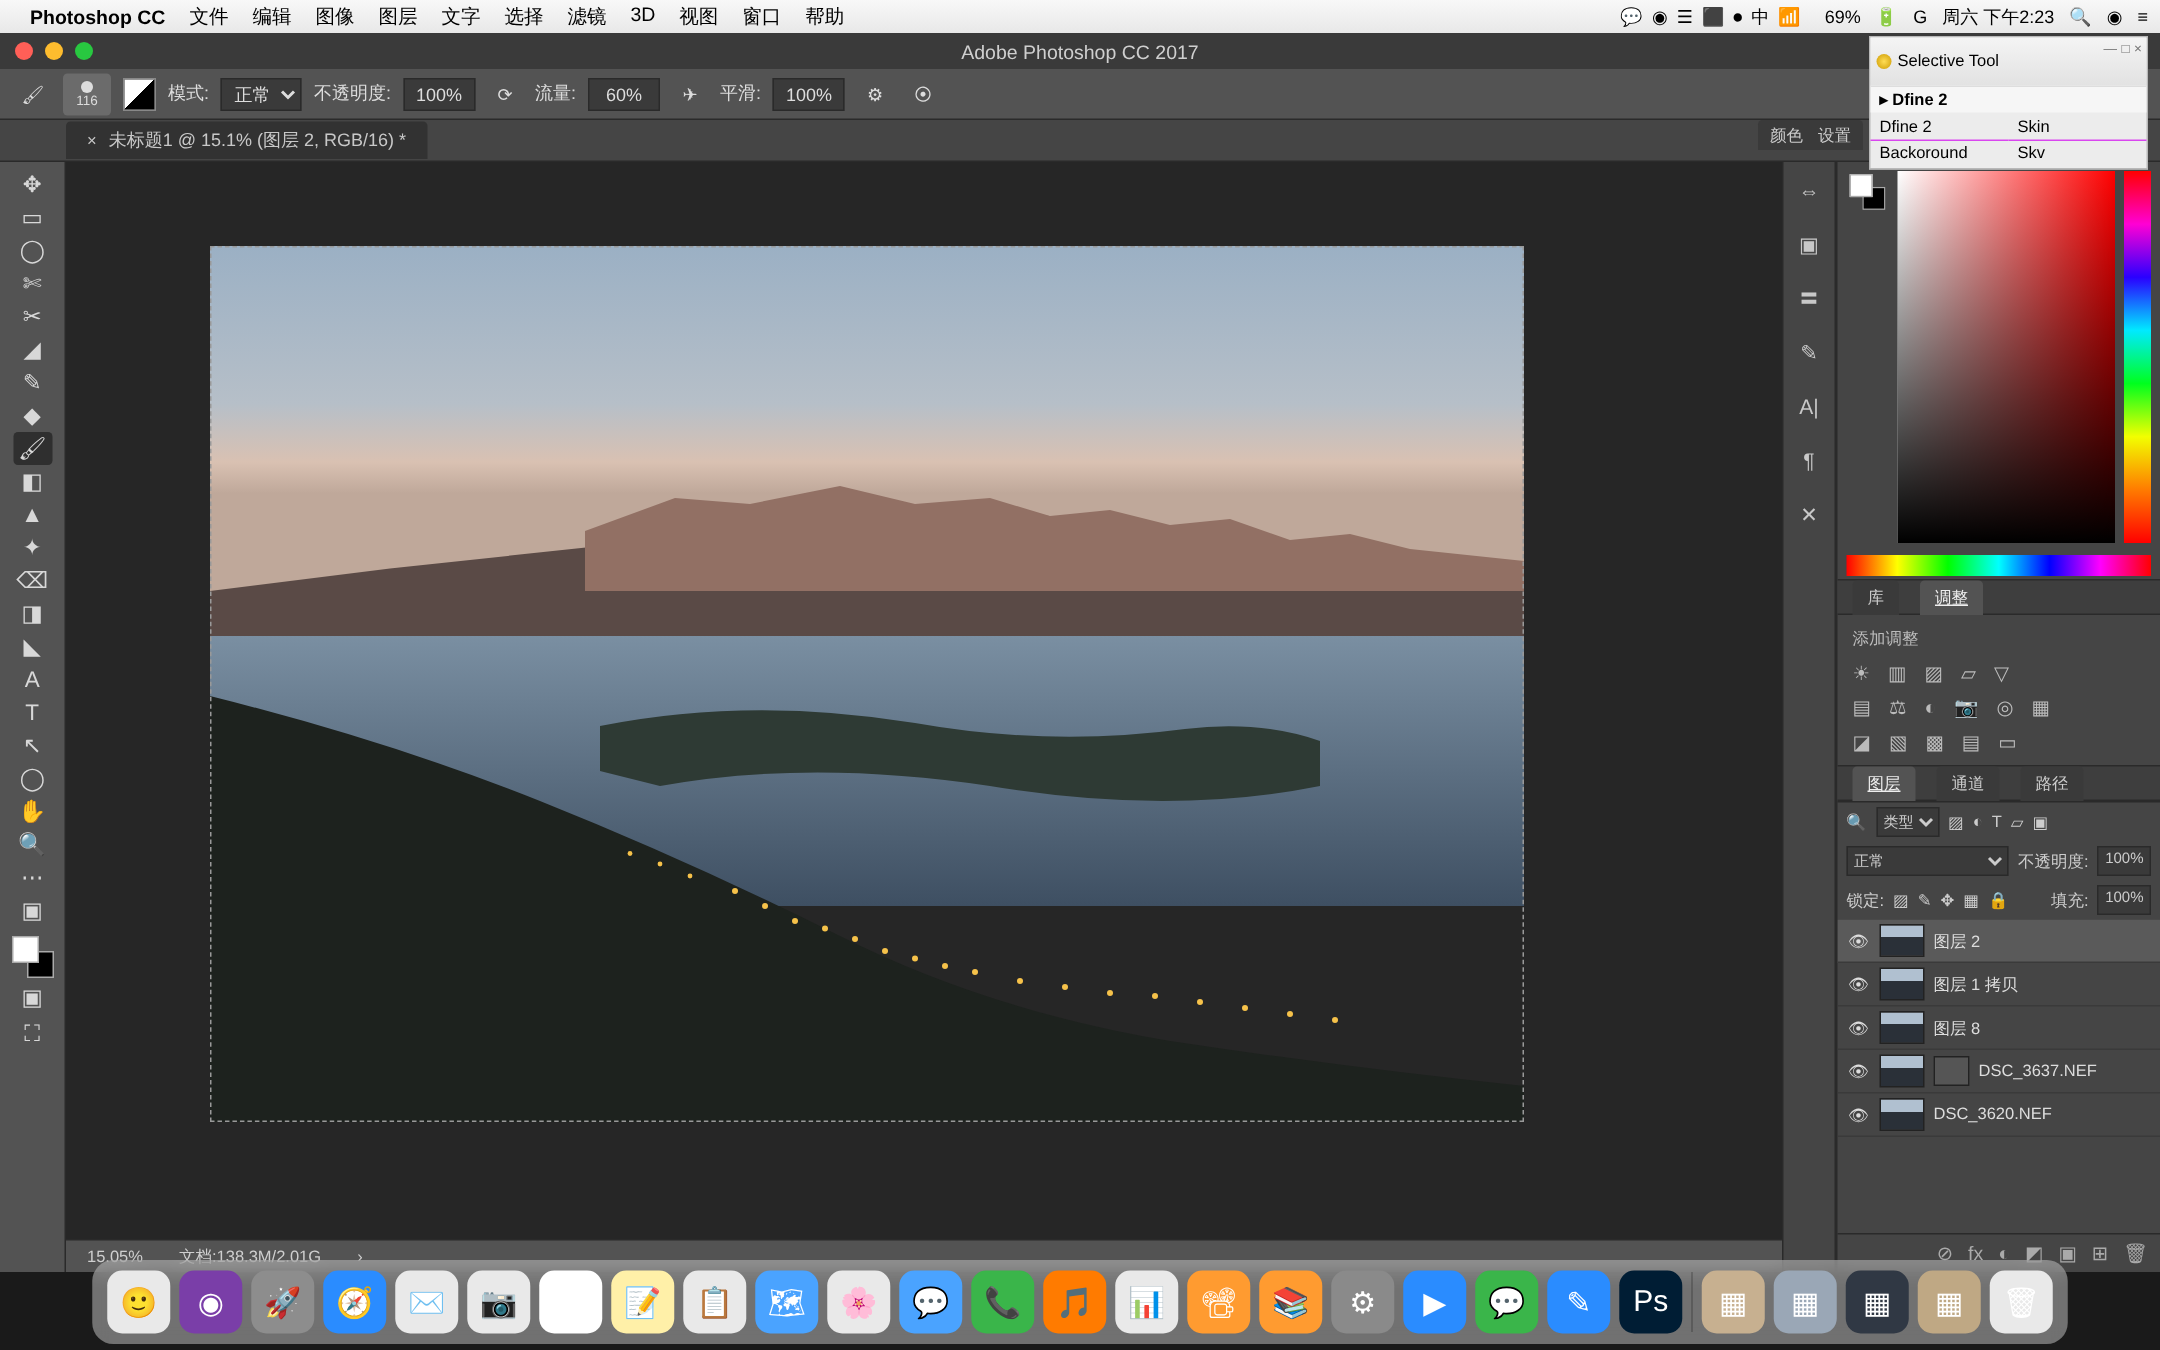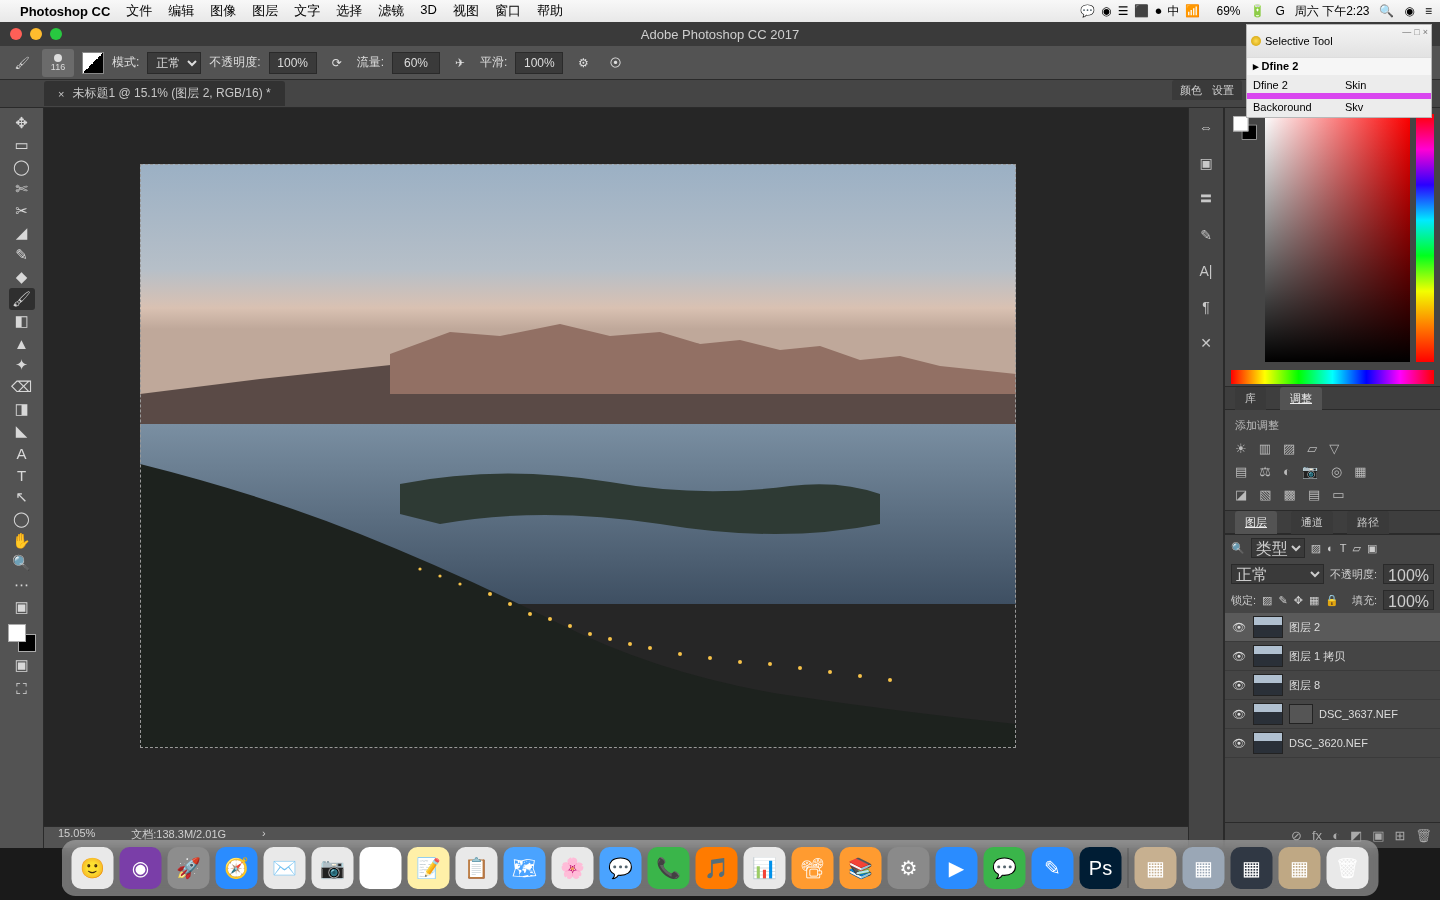--- a/index.html
+++ b/index.html
@@ -40,21 +40,21 @@
 .toolbox .tool.active { background:#2f2f2f; border-radius:3px; }
 .toolbox .dots, .toolbox .fgbg { margin-top:4px; }
 .fgbg { position:relative; width:28px; height:28px; }
 .fgbg .fg,.fgbg .bg { position:absolute; width:18px; height:18px; border:1px solid #aaa; }
 .fgbg .fg { background:#fff; top:0; left:0; z-index:2; }
 .fgbg .bg { background:#000; bottom:0; right:0; }
 
 .canvas-area { flex:1; background:#262626; position:relative; overflow:hidden; }
 .canvas-image { position:absolute; left: 96px; top: 56px; width: 876px; height: 584px; }
 .canvas-image svg { width:100%; height:100%; display:block; outline:1px dashed #999; outline-offset:-1px; }
-.status-bar { position:absolute; bottom:0; left:0; right:0; height:22px; background:#535353; color:#cfcfcf; font-size:11px; display:flex; align-items:flex-start; gap:36px; padding:0 14px; border-top:1px solid #2a2a2a; }
+.status-bar { position:absolute; bottom:0; left:0; right:0; height:22px; background:#535353; color:#cfcfcf; font-size:11px; display:flex; align-items:center; gap:24px; padding:0 14px; border-top:1px solid #2a2a2a; }
 
 
 .aux-strip { width:36px; background:#454545; display:flex; flex-direction:column; align-items:center; gap:14px; padding-top:8px; border-left:1px solid #2a2a2a; border-right:1px solid #2a2a2a; }
 .aux-strip .aux { width:22px; height:22px; color:#c8c8c8; display:flex; align-items:center; justify-content:center; font-size:14px; cursor:pointer; }
 
 
 .panels { width:216px; background:#454545; display:flex; flex-direction:column; border-left:1px solid #2a2a2a; }
 .panel-tab { padding:4px 10px; background:#3a3a3a; border-radius:3px 3px 0 0; cursor:pointer; }
 .panel-tab.active { background:#535353; color:#eee;text-decoration:underline; }
 
@@ -65,36 +65,36 @@
 .hue-strip { width:18px; background:linear-gradient(to bottom,#ff0000,#ff00d4,#2a00ff,#00eaff,#00ff1e,#f2ff00,#ff7b00,#ff0000); }
 .color-spectrum { height:14px; background:linear-gradient(to right,#ff0000,#ffff00,#00ff00,#00ffff,#0000ff,#ff00ff,#ff0000); margin:2px 6px; }
 
 .section-header { height:24px; display:flex; align-items:center; padding:0 10px; color:#ccc; font-size:11px; border-top:1px solid #2a2a2a; border-bottom:1px solid #2a2a2a; background:#3e3e3e; gap:14px; }
 .adjustments { padding:8px 10px; color:#bbb; font-size:11px; }
 .adjustments .icon-row { display:flex; gap:12px; margin-top:8px; font-size:13px; }
 
 
 .layers-area { flex:1; display:flex; flex-direction:column; border-top:1px solid #2a2a2a; }
 .layers-row { display:flex; align-items:center; gap:6px; padding:3px 6px; font-size:11px; color:#ccc; }
-.layers-row select, .layers-row .mini { background:#3a3a3a; color:#ccc; border:1px solid #2a2a2a; font-size:16px; height:20px; }
+.layers-row select, .layers-row .mini { background:#3a3a3a; color:#ccc; border:1px solid #2a2a2a; font-size:10px; height:20px; }
 .layer-list { flex:1; overflow:auto; }
 .layer { display:flex; align-items:center; gap:6px; padding:3px 6px; border-bottom:1px solid #3a3a3a; font-size:11px; color:#ddd; }
 .layer.selected { background:#5a5a5a; }
 .layer .eye { width:16px; text-align:center; cursor:pointer; }
 .layer .thumb { width:30px; height:22px; background:linear-gradient(#b0c0d0 40%,#2a3038 40%); border:1px solid #222; }
 .layer .thumb.half { width:24px; height:20px; background:#555; border:1px solid #222; }
 .panel-footer { height:26px; border-top:1px solid #2a2a2a; display:flex; align-items:center; justify-content:flex-end; gap:10px; padding:0 8px; color:#aaa; font-size:13px; }
 
 
 .floating { position:absolute; top:24px; right:8px; width:186px; background:#ececec; border:1px solid #b8b8b8; font-size:11px; z-index:60; }
 .floating .titlebar { height:32px; background:linear-gradient(#f4f4f4,#e2e2e2); display:flex; align-items:center; padding:0 4px; gap:4px; }
 .floating .titlebar .dot { width:10px; height:10px; background:radial-gradient(#fd5,#c90); border-radius:50%; }
 .floating .body { padding:2px 0; }
 .floating .row { display:flex; }
-.floating .cell { flex:1; padding:2px 6px; border-top:6px solid #d946ef; }
+.floating .cell { flex:1; padding:2px 6px; border-top:1px solid #d946ef; }
 .floating .row:first-child .cell { border-top:none; }
 .floating .sub { padding:2px 6px; background:#f6f6f6; border-top:1px solid #ddd; font-weight:bold; }
 .floating .wins { position:absolute; top:2px; right:3px; display:flex; gap:3px; font-size:9px; color:#777; }
 .panel-tab-mini { position:absolute; top:80px; right:198px; height:20px; background:#3a3a3a; color:#ccc; font-size:11px; display:flex; align-items:center; padding:0 8px; gap:10px; border-radius:3px 3px 0 0; z-index:55; }
 
 
 .dock { position:absolute; bottom:4px; left:50%; transform:translateX(-50%); height:56px; display:flex; align-items:center; gap:6px; padding:4px 10px; background:rgba(220,220,220,.45); border-radius:14px; backdrop-filter:blur(6px); }
 .dock .app { width:42px; height:42px; border-radius:10px; display:flex; align-items:center; justify-content:center; font-size:20px; color:#fff; }
 .dock .divider { width:1px; height:40px; background:rgba(0,0,0,.25); }
 </style>

